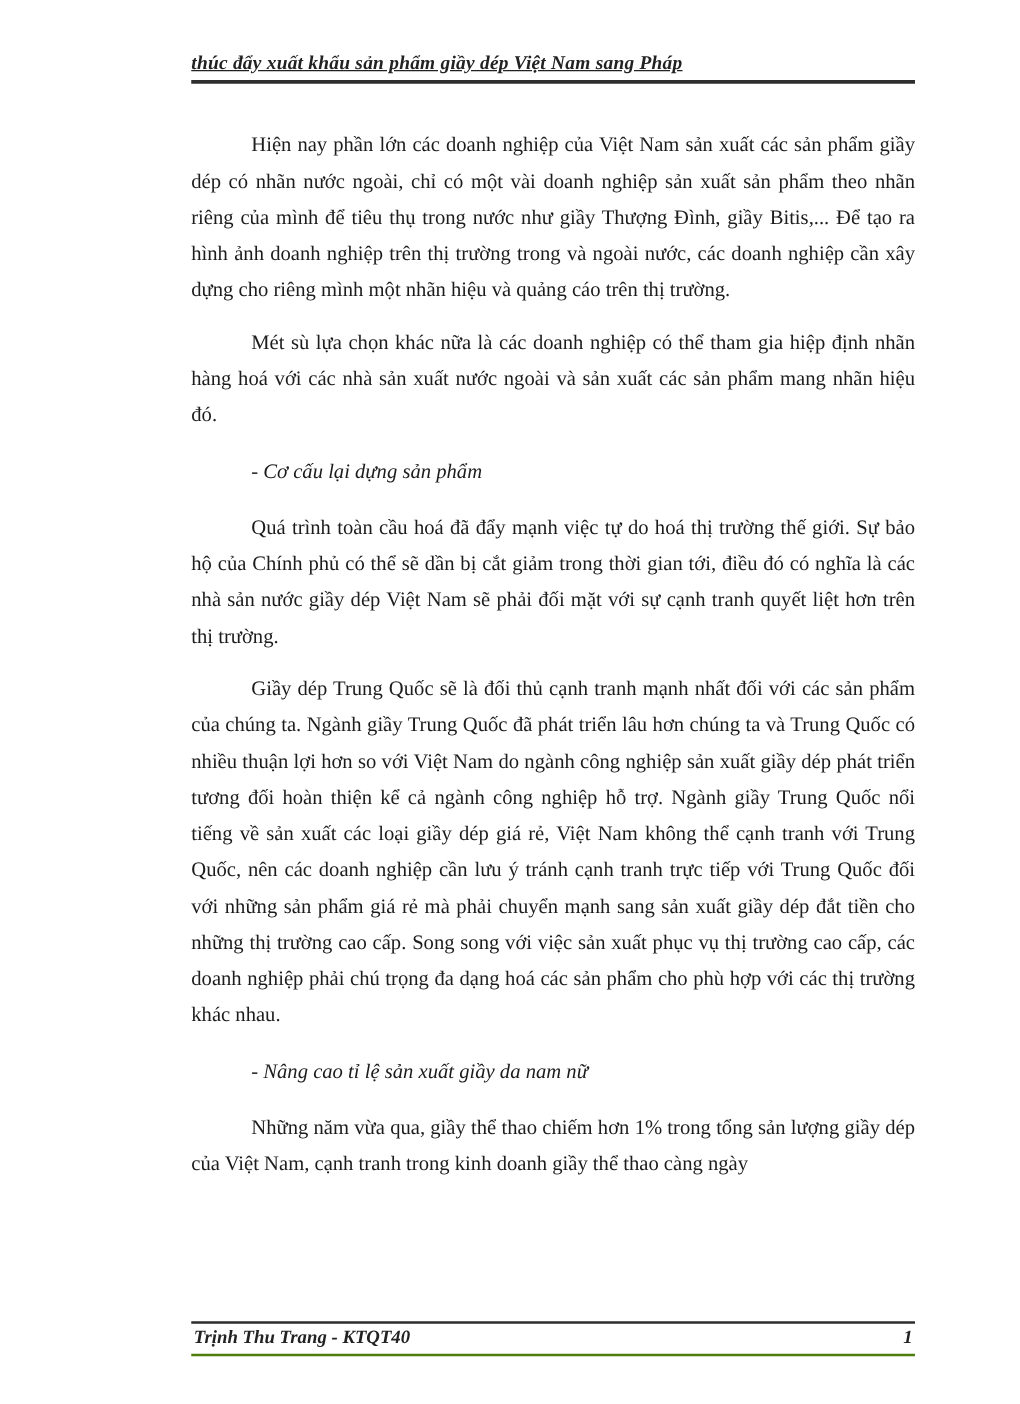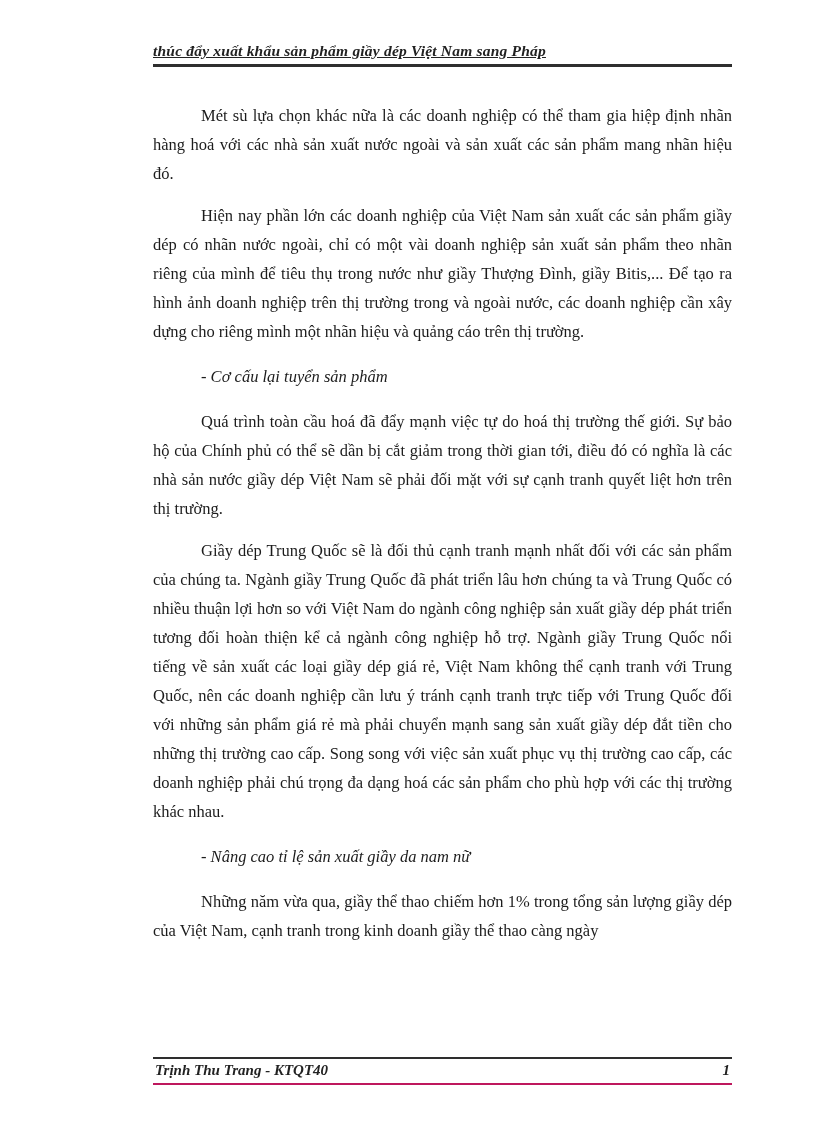--- a/index.html
+++ b/index.html
@@ -57,21 +57,21 @@
     margin-top: 16px;
     margin-bottom: 16px;
   }
   
   .page-footer {
     position: absolute;
     left: 145px;
     right: 76px;
     bottom: 38px;
     border-top: 2px solid #2e2e2e;
-    border-bottom: 2px solid #be185d;
+    border-bottom: 2px solid #4d7c0f;
     padding: 3px 2px 4px 2px;
     display: flex;
     justify-content: space-between;
     align-items: baseline;
   }
   .page-footer .footer-text {
     font-style: italic;
     font-weight: bold;
     font-size: 15px;
     color: #222222;
@@ -81,23 +81,23 @@
 <body>
 
 <div class="page">
   <div class="content">
 
     <div class="page-header">
       <span class="header-title">thúc đẩy xuất khẩu sản phẩm giầy dép Việt Nam sang Pháp</span>
     </div>
 
     <div class="page-body">
+      <p>Hiện nay phần lớn các doanh nghiệp của Việt Nam sản xuất các sản phẩm giầy dép có nhãn nước ngoài, chỉ có một vài doanh nghiệp sản xuất sản phẩm theo nhãn riêng của mình để tiêu thụ trong nước như giầy Thượng Đình, giầy Bitis,... Để tạo ra hình ảnh doanh nghiệp trên thị trường trong và ngoài nước, các doanh nghiệp cần xây dựng cho riêng mình một nhãn hiệu và quảng cáo trên thị trường.</p>
       <p>Mét sù lựa chọn khác nữa là các doanh nghiệp có thể tham gia hiệp định nhãn hàng hoá với các nhà sản xuất nước ngoài và sản xuất các sản phẩm mang nhãn hiệu đó.</p>
-      <p>Hiện nay phần lớn các doanh nghiệp của Việt Nam sản xuất các sản phẩm giầy dép có nhãn nước ngoài, chỉ có một vài doanh nghiệp sản xuất sản phẩm theo nhãn riêng của mình để tiêu thụ trong nước như giầy Thượng Đình, giầy Bitis,... Để tạo ra hình ảnh doanh nghiệp trên thị trường trong và ngoài nước, các doanh nghiệp cần xây dựng cho riêng mình một nhãn hiệu và quảng cáo trên thị trường.</p>
-      <p class="section-heading">- Cơ cấu lại tuyển sản phẩm</p>
+      <p class="section-heading">- Cơ cấu lại dựng sản phẩm</p>
       <p>Quá trình toàn cầu hoá đã đẩy mạnh việc tự do hoá thị trường thế giới. Sự bảo hộ của Chính phủ có thể sẽ dần bị cắt giảm trong thời gian tới, điều đó có nghĩa là các nhà sản nước giầy dép Việt Nam sẽ phải đối mặt với sự cạnh tranh quyết liệt hơn trên thị trường.</p>
       <p>Giầy dép Trung Quốc sẽ là đối thủ cạnh tranh mạnh nhất đối với các sản phẩm của chúng ta. Ngành giầy Trung Quốc đã phát triển lâu hơn chúng ta và Trung Quốc có nhiều thuận lợi hơn so với Việt Nam do ngành công nghiệp sản xuất giầy dép phát triển tương đối hoàn thiện kể cả ngành công nghiệp hỗ trợ. Ngành giầy Trung Quốc nổi tiếng về sản xuất các loại giầy dép giá rẻ, Việt Nam không thể cạnh tranh với Trung Quốc, nên các doanh nghiệp cần lưu ý tránh cạnh tranh trực tiếp với Trung Quốc đối với những sản phẩm giá rẻ mà phải chuyển mạnh sang sản xuất giầy dép đắt tiền cho những thị trường cao cấp. Song song với việc sản xuất phục vụ thị trường cao cấp, các doanh nghiệp phải chú trọng đa dạng hoá các sản phẩm cho phù hợp với các thị trường khác nhau.</p>
       <p class="section-heading">- Nâng cao tỉ lệ sản xuất giầy da nam nữ</p>
       <p>Những năm vừa qua, giầy thể thao chiếm hơn 1% trong tổng sản lượng giầy dép của Việt Nam, cạnh tranh trong kinh doanh giầy thể thao càng ngày</p>
     </div>
 
   </div>
 
   <div class="page-footer">
     <span class="footer-text">Trịnh Thu Trang - KTQT40</span>

